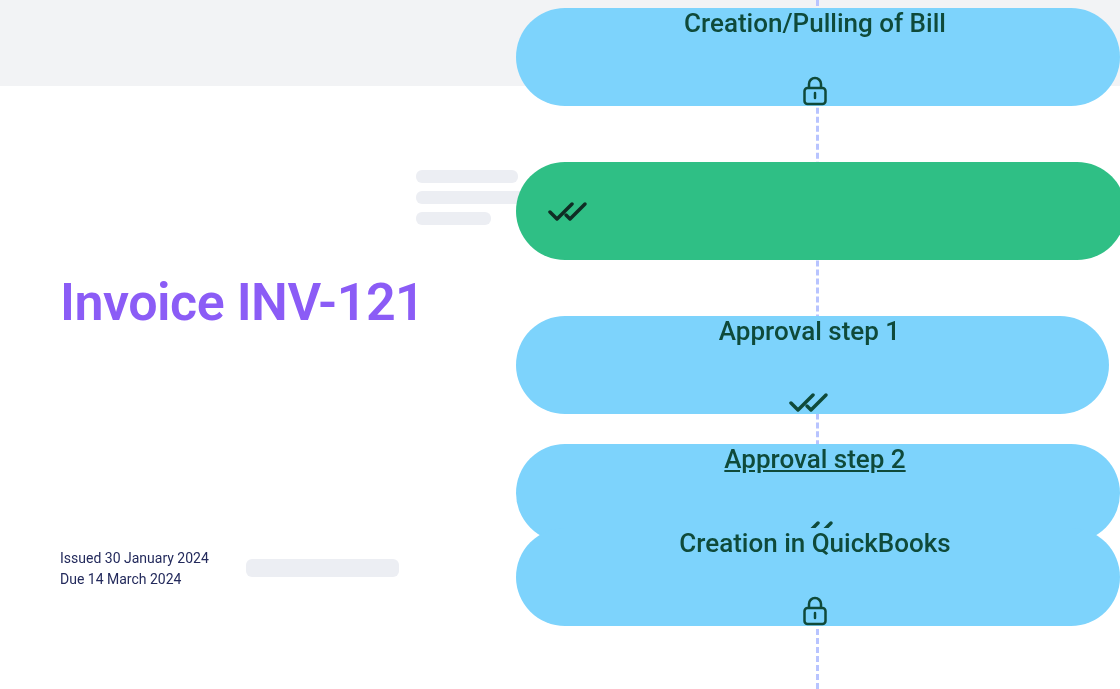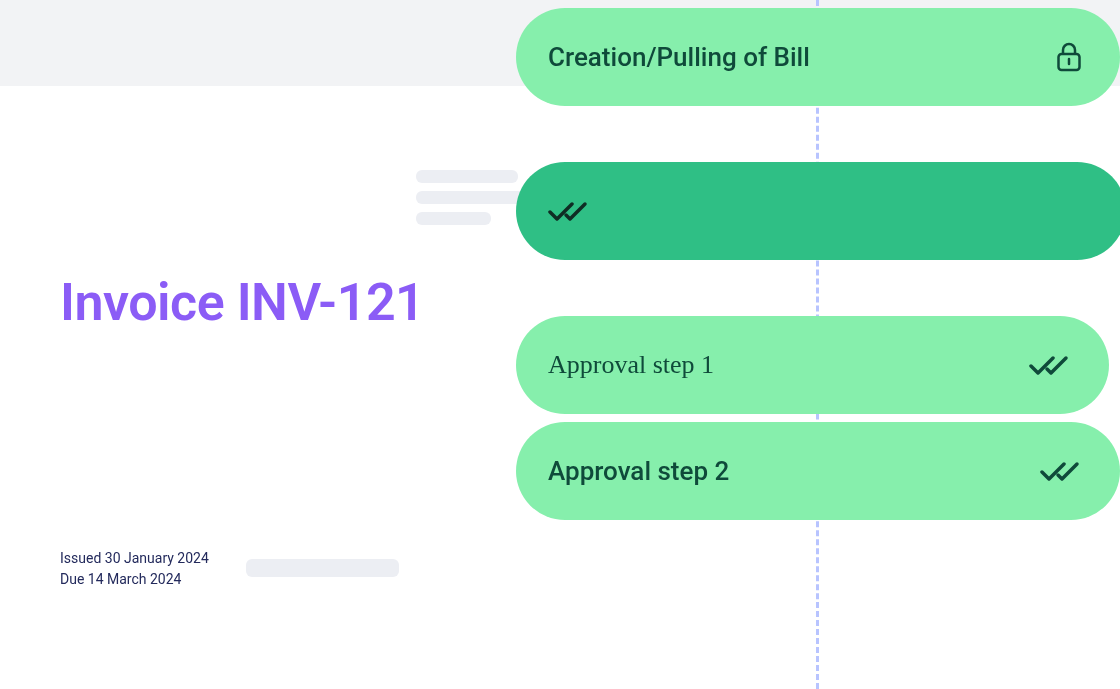--- a/index.html
+++ b/index.html
@@ -90,36 +90,37 @@
       z-index: 1;
       display: flex;
       align-items: center;
       justify-content: space-between;
       height: 98px;
       border-radius: 60px;
       padding: 0 38px 0 32px;
       margin-bottom: 8px;
     }
     .step-light {
-      background: #86efac;
+      background: #7dd3fc;
       color: #0f4a3a;
+      flex-direction: column;
     }
     .step-active {
       background: #2fbf85;
       color: #0f2d24;
     }
     .step-label {
       font-size: 26px;
       font-weight: 500;
     }
     .step-icon { display: flex; align-items: center; }
     .step-1 { position: absolute; top: 8px; left: 0; right: 0; }
     .step-2 { position: absolute; top: 162px; left: 0; right: -6px; }
-    .step-3 { position: absolute; top: 316px; left: 0; right: 11px; font-family: Liberation Serif, serif; }
-    .step-4 { position: absolute; top: 422px; left: 0; right: 0; }
+    .step-3 { position: absolute; top: 316px; left: 0; right: 11px; }
+    .step-4 { position: absolute; top: 444px; left: 0; right: 0; text-decoration: underline; }
     .step-5 { position: absolute; top: 528px; left: 0; right: 0; }
   </style>
 </head>
 <body>
 
 <div class="top-gray-bar"></div>
 
 <div class="invoice-panel">
   <div class="skeleton-lines">
     <div class="skeleton-line" style="width:102px"></div>
@@ -170,13 +171,23 @@
   <div class="step step-light step-4">
     <span class="step-label">Approval step 2</span>
     <span class="step-icon">
       <svg width="42" height="24" viewBox="0 0 42 24" fill="none">
         <path d="M2 13l7 7L24 5" stroke="#0f4a3a" stroke-width="3.5" stroke-linecap="round" stroke-linejoin="round"></path>
         <path d="M18 16l4 4L37 5" stroke="#0f4a3a" stroke-width="3.5" stroke-linecap="round" stroke-linejoin="round"></path>
       </svg>
     </span>
   </div>
 
+  <div class="step step-light step-5">
+    <span class="step-label">Creation in QuickBooks</span>
+    <span class="step-icon">
+      <svg width="26" height="30" viewBox="0 0 26 30" fill="none">
+        <rect x="2.5" y="12" width="21" height="16" rx="3" stroke="#0f4a3a" stroke-width="2.5"></rect>
+        <path d="M7 12V8a6 6 0 0 1 12 0v4" stroke="#0f4a3a" stroke-width="2.5" fill="none"></path>
+        <line x1="13" y1="17" x2="13" y2="22" stroke="#0f4a3a" stroke-width="2.5" stroke-linecap="round"></line>
+      </svg>
+    </span>
+  </div>
 </div>
 
 </body></html>

